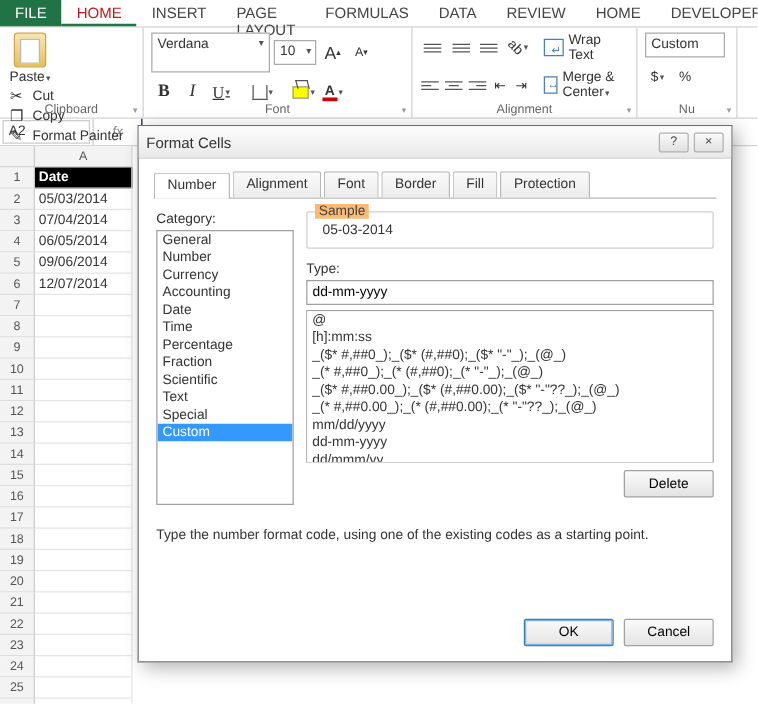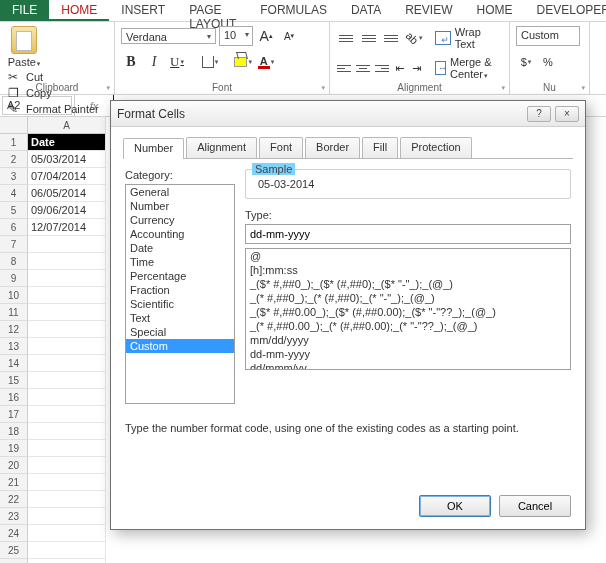--- a/index.html
+++ b/index.html
@@ -25,21 +25,21 @@
   .clip-side { display: inline-flex; flex-direction: column; gap: 2px; vertical-align: top; margin-top: 2px; margin-left: 2px; }
   .clip-side div { display: flex; align-items: center; gap: 4px; font-size: 11px; }
   .ico { width: 14px; height: 14px; display: inline-block; }
   .ico-cut::before { content: "✂"; font-size: 12px; }
   .ico-copy::before { content: "❐"; font-size: 12px; }
   .ico-brush::before { content: "✎"; font-size: 12px; }
 
   
   .fontg { width: 215px; }
   .font-row1 { display: flex; gap: 3px; align-items: center; margin-top: 2px; }
-  .font-sel { width: 95px; height: 16px; border: 1px solid #ababab; background: #fff; padding: 2px 4px; font-size: 11px; position: relative; }
+  .font-sel { width: 95px; height: 32px; border: 1px solid #ababab; background: #fff; padding: 2px 4px; font-size: 11px; position: relative; }
   .font-sel::after { content: "▾"; position: absolute; right: 4px; top: 3px; font-size: 8px; color: #555; }
   .size-sel { width: 34px; height: 20px; border: 1px solid #ababab; background: #fff; padding: 2px 4px; font-size: 11px; position: relative; }
   .size-sel::after { content: "▾"; position: absolute; right: 3px; top: 3px; font-size: 8px; color: #555; }
   .aa-big { font-size: 14px; }
   .aa-small { font-size: 10px; }
   .font-row2 { display: flex; gap: 3px; align-items: center; margin-top: 6px; }
   .btn { width: 20px; height: 20px; display: inline-flex; align-items: center; justify-content: center; border: 1px solid transparent; cursor: pointer; }
   .bold { font-weight: bold; font-family: "Times New Roman"; font-size: 14px; }
   .ital { font-style: italic; font-family: "Times New Roman"; font-size: 14px; }
   .under { text-decoration: underline; font-family: "Times New Roman"; font-size: 13px; }
@@ -95,21 +95,21 @@
   .dtab.active { background: #fff; position: relative; top: 1px; padding-bottom: 4px; }
   .dlg-content { border: 0; padding: 10px 2px 0 2px; }
   .two-col { display: flex; gap: 10px; }
   .left-col { width: 110px; }
   .right-col { flex: 1; }
   .lbl { font-size: 11px; margin-bottom: 3px; }
   .catlist { width: 110px; height: 220px; border: 1px solid #a0a0a0; background: #fff; overflow-y: auto; font-size: 11px; }
   .catlist div { padding: 1px 4px; cursor: pointer; }
   .catlist .sel { background: #3399ff; color: #fff; }
   .sample-box { border: 1px solid #d0d0d0; border-radius: 2px; padding: 6px 8px 8px 8px; margin-bottom: 10px; position: relative; }
-  .sample-box .lbl { position: absolute; top: -7px; left: 6px; background: #7dd3fc; padding: 0 3px; color: #444; }
+  .sample-box .lbl { position: absolute; top: -7px; left: 6px; background: #fdba74; padding: 0 3px; color: #444; }
   .sample-val { font-size: 11px; padding-left: 4px; padding-top: 2px; }
   .type-input { width: 100%; height: 20px; border: 1px solid #a0a0a0; padding: 2px 4px; font-size: 11px; background: #fff; margin-bottom: 4px; }
   .type-list { width: 100%; height: 122px; border: 1px solid #a0a0a0; background: #fff; overflow-y: scroll; font-size: 11px; }
   .type-list div { padding: 1px 4px; cursor: pointer; white-space: nowrap; overflow: hidden; text-overflow: ellipsis; }
   .del-row { text-align: right; margin-top: 6px; }
   .hint { font-size: 11px; color: #333; margin-top: 18px; }
   .dlg-buttons { position: absolute; bottom: 12px; right: 14px; display: flex; gap: 8px; }
   .pushbtn { min-width: 72px; height: 22px; border: 1px solid #a0a0a0; border-radius: 2px; background: linear-gradient(#fafafa,#e4e4e4); font-size: 11px; cursor: pointer; padding: 0 12px; }
   .pushbtn.primary { border: 1px solid #3c7fb1; box-shadow: 0 0 0 1px #7eb4ea inset; }
 
@@ -432,20 +432,23 @@
               <div>@</div>
               <div>[h]:mm:ss</div>
               <div>_($* #,##0_);_($* (#,##0);_($* "-"_);_(@_)</div>
               <div>_(* #,##0_);_(* (#,##0);_(* "-"_);_(@_)</div>
               <div>_($* #,##0.00_);_($* (#,##0.00);_($* "-"??_);_(@_)</div>
               <div>_(* #,##0.00_);_(* (#,##0.00);_(* "-"??_);_(@_)</div>
               <div>mm/dd/yyyy</div>
               <div>dd-mm-yyyy</div>
               <div>dd/mmm/yy</div>
             </div>
+          <div class="del-row">
+            <button class="pushbtn">Delete</button>
+          </div>
         </div>
       </div>
       <div class="hint">Type the number format code, using one of the existing codes as a starting point.</div>
     </div>
   </div>
   <div class="dlg-buttons">
     <button class="pushbtn primary">OK</button>
     <button class="pushbtn">Cancel</button>
   </div>
 </div>

